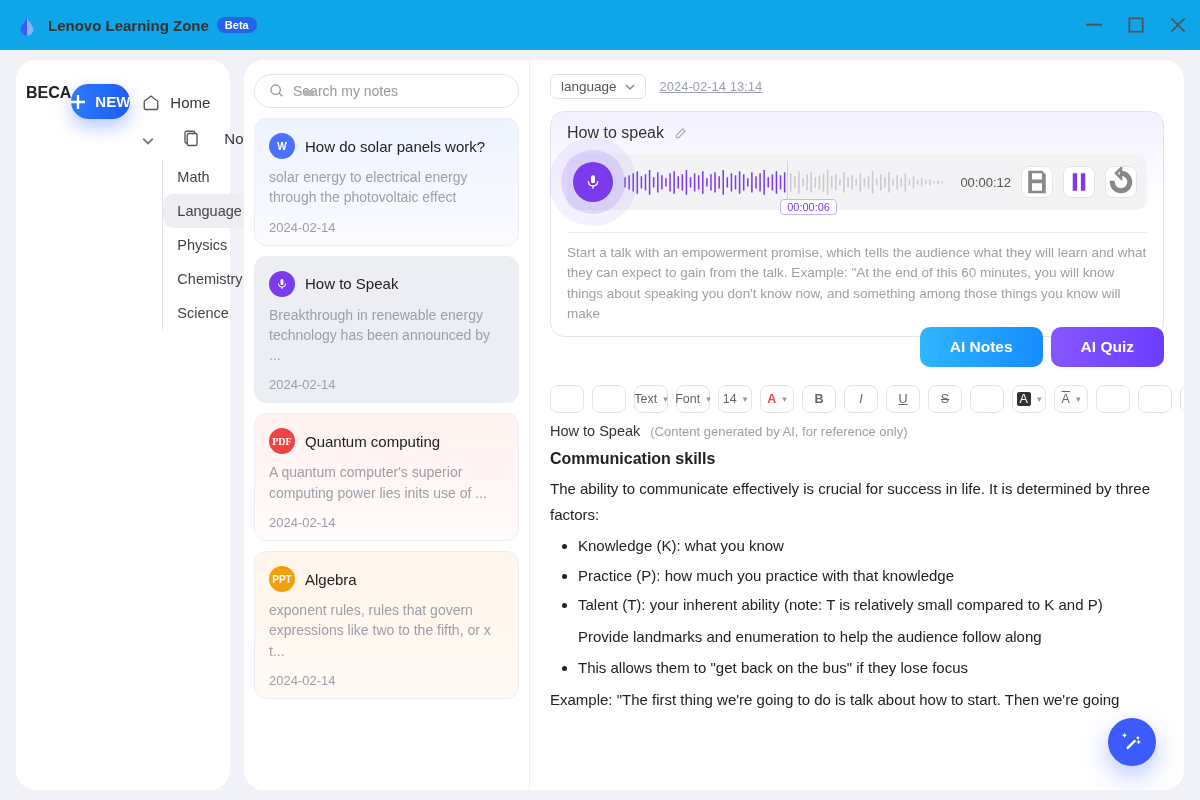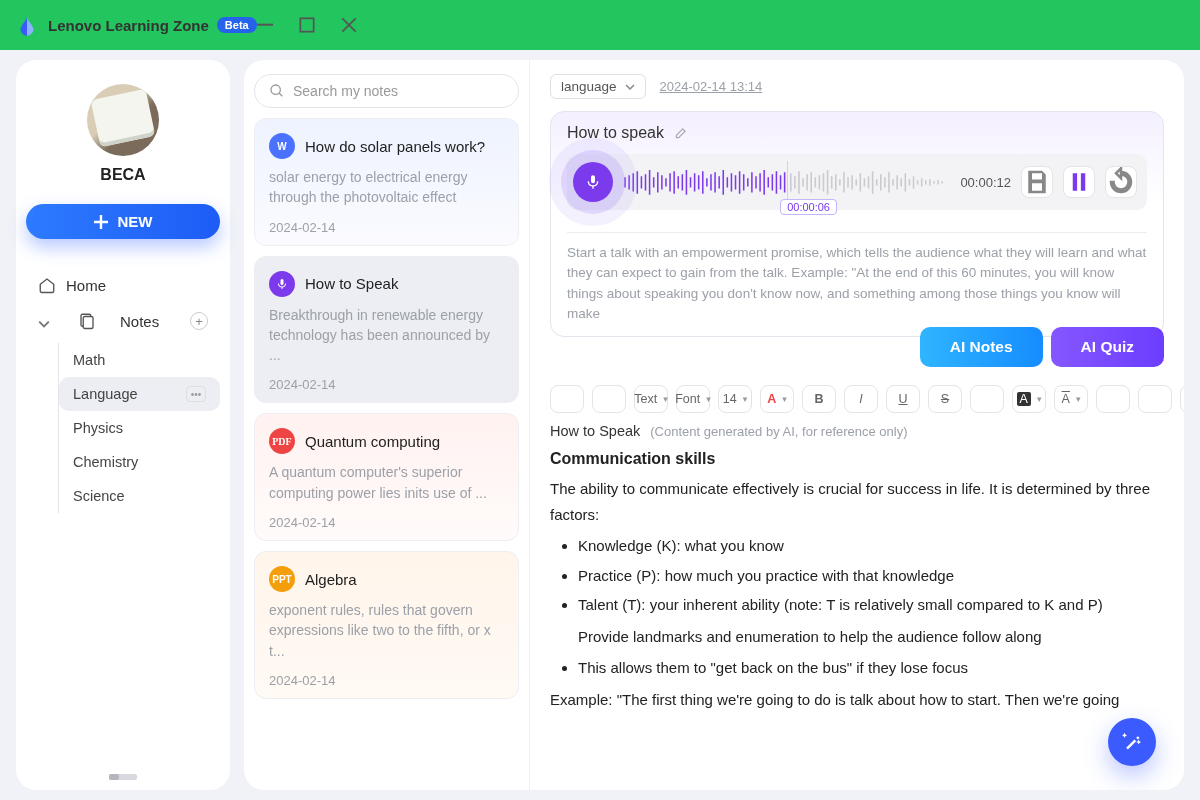--- a/index.html
+++ b/index.html
@@ -1,31 +1,31 @@
 <!DOCTYPE html>
 <html><head>
 <meta charset="utf-8">
 <style>
 * { box-sizing: border-box; margin: 0; padding: 0; }
 body { font-family: -apple-system, "Segoe UI", sans-serif; background: #f0f2f7; width: 1200px; height: 800px; overflow: hidden; position: relative; }
 
 
-.titlebar { height: 50px; background: #22c55e; display: flex; align-items: center; padding: 0 14px; }
+.titlebar { height: 50px; background: #0ea5e9; display: flex; align-items: center; padding: 0 14px; justify-content: space-between; }
 .titlebar-left { display: flex; align-items: center; gap: 8px; }
 .logo { width: 26px; height: 26px; }
 .app-title { font-size: 15px; font-weight: 600; color: #333; }
 .beta-badge { background: #2563eb; color: #fff; font-size: 11px; font-weight: 600; padding: 2px 8px; border-radius: 8px; }
 .win-controls { display: flex; gap: 26px; align-items: center; }
 .win-ctrl { width: 16px; height: 16px; color: #555; cursor: pointer; display: flex; align-items: center; justify-content: center; }
 
 
 .main { display: flex; padding: 10px 16px; gap: 14px; height: 750px; }
 
 
-.sidebar { width: 214px; background: #fff; border-radius: 20px; padding: 24px 10px 10px; display: flex; flex-direction: column; }
+.sidebar { width: 214px; background: #fff; border-radius: 20px; padding: 24px 10px 10px; display: flex; flex-direction: row; }
 .avatar { width: 72px; height: 72px; border-radius: 50%; margin: 0 auto 10px; background: linear-gradient(135deg, #d9cdb5 40%, #7a6b5a 60%); position: relative; overflow: hidden; }
 .avatar::after { content: ""; position: absolute; inset: 10px 8px 14px 8px; background: #f5f5f0; border-radius: 6px; transform: rotate(-12deg); box-shadow: inset 0 -4px 0 #cfd3ca; }
 .username { text-align: center; font-size: 16px; font-weight: 700; color: #222; margin-bottom: 20px; }
 .new-btn { width: 100%; height: 35px; border: none; border-radius: 22px; background: linear-gradient(90deg, #2d7bff, #1d5cf5); color: #fff; font-size: 15px; font-weight: 700; display: flex; align-items: center; justify-content: center; gap: 10px; cursor: pointer; margin-bottom: 28px; box-shadow: 0 8px 18px rgba(49,99,255,.35); }
 .nav { flex: 1; }
 .nav-item { display: flex; align-items: center; gap: 10px; padding: 9px 12px; border-radius: 10px; cursor: pointer; color: #333; font-size: 15px; }
 .nav-item .ico { width: 18px; height: 18px; color: #555; }
 .nav-expand { width: 12px; height: 12px; color: #777; margin-right: 4px; }
 .nav-item-notes { display: flex; align-items: center; justify-content: space-between; }
 .nav-item-notes-left { display: flex; align-items: flex-end; gap: 24px; }

